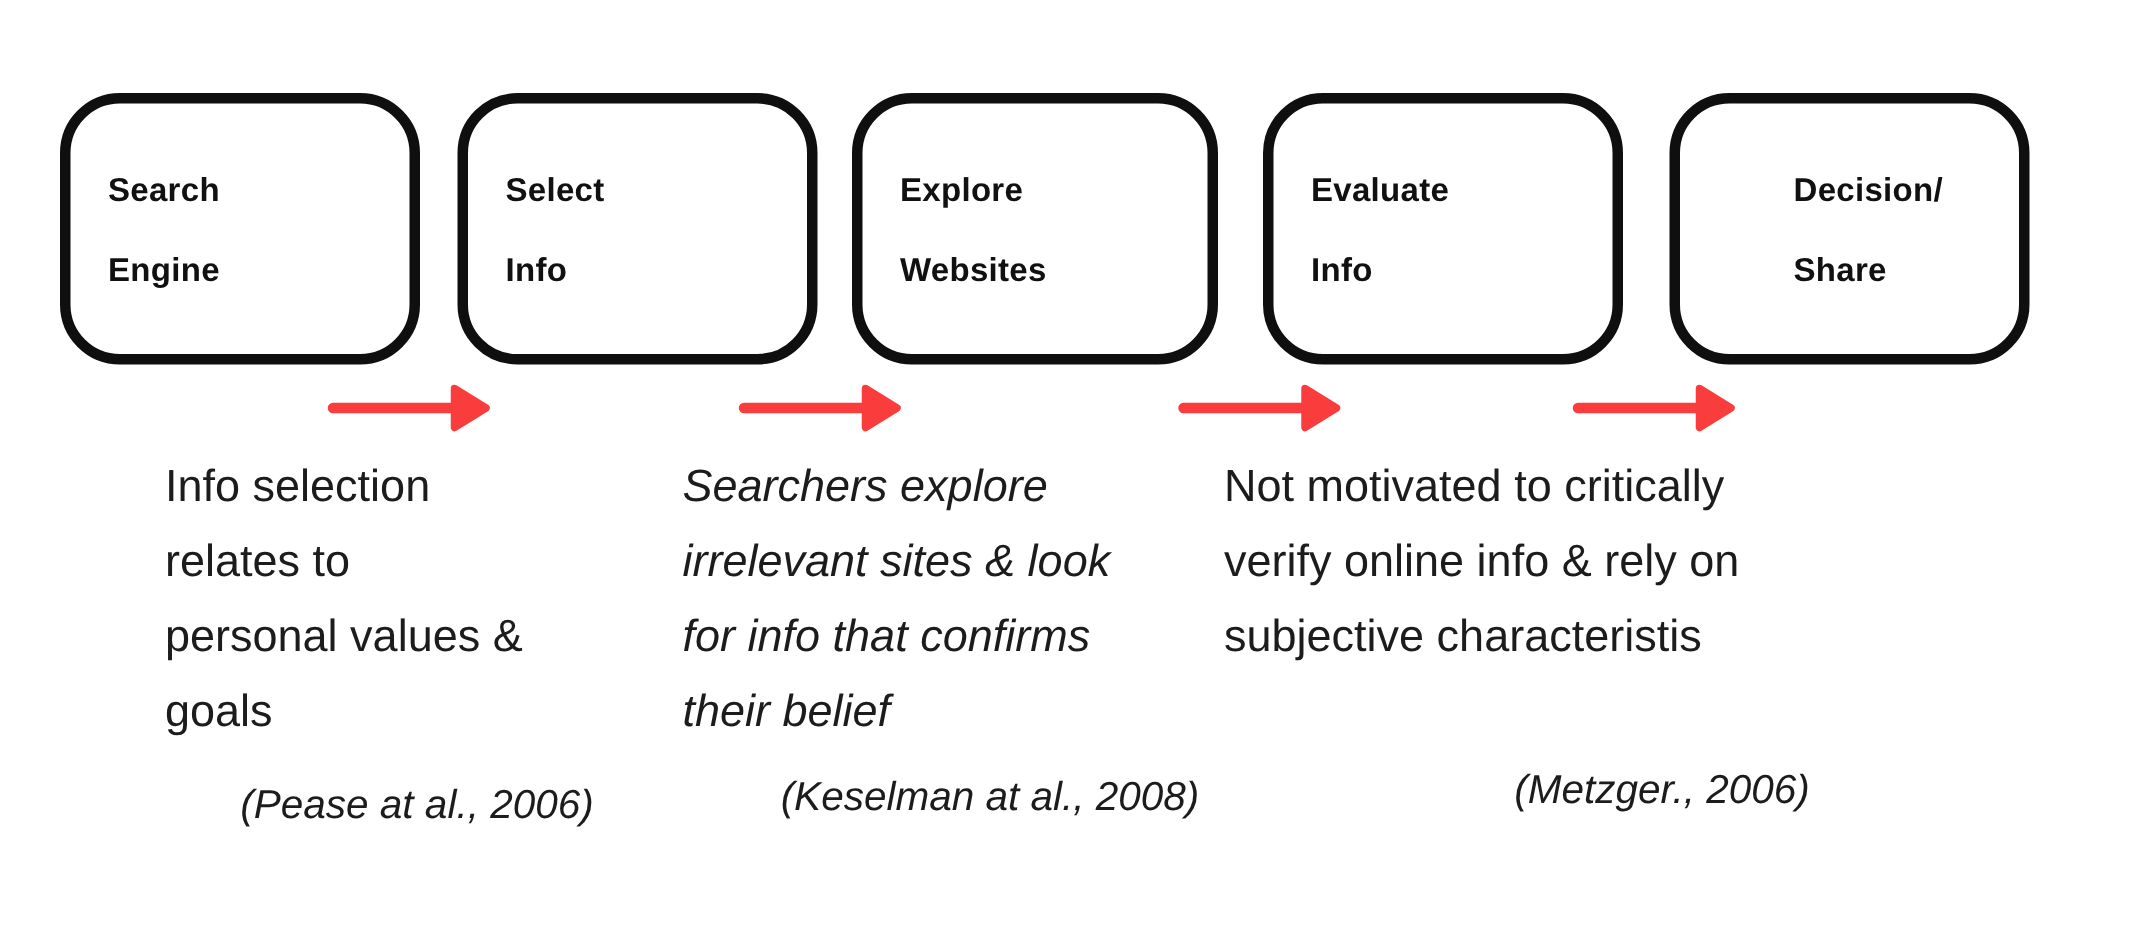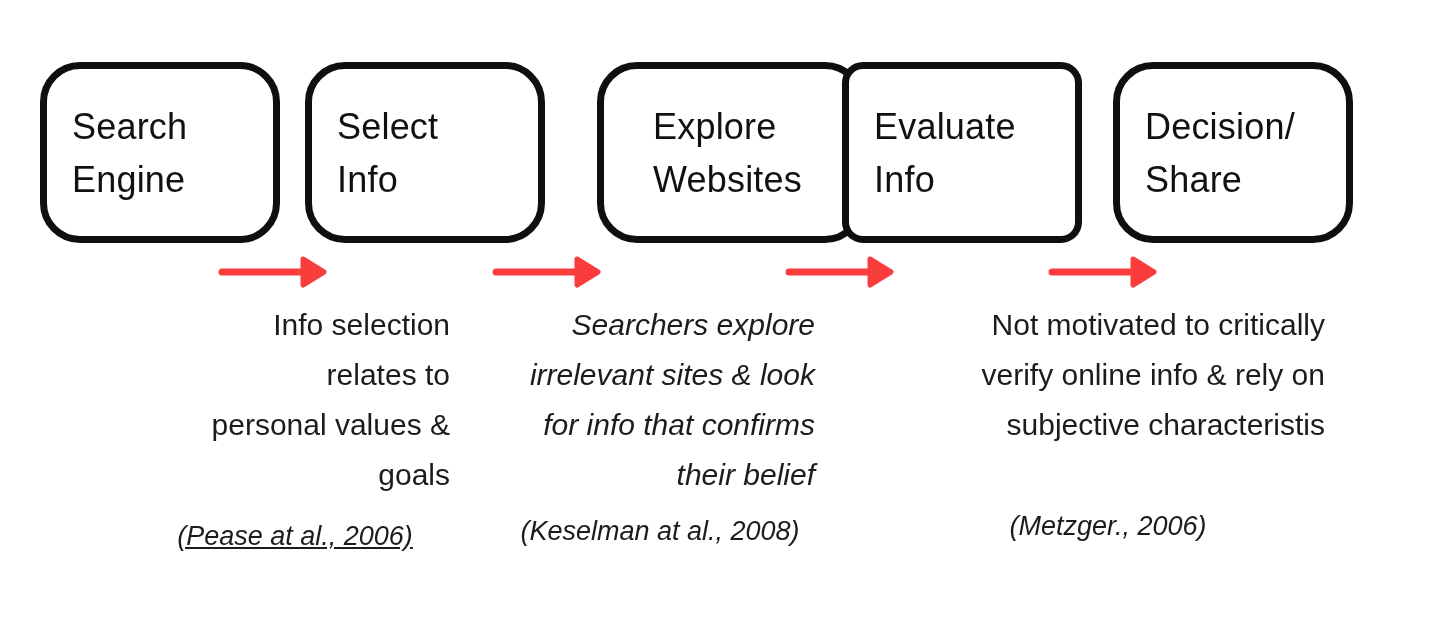--- a/index.html
+++ b/index.html
@@ -18,59 +18,59 @@
     height: 181px;
     box-sizing: border-box;
     border: 7px solid var(--box-border, #0f0f0f);
     border-radius: 40px;
     background: #ffffff;
     display: flex;
     align-items: center;
   }
   .stage-label {
     padding-left: 25px;
-    font-size: 36px;
-    font-weight: 400;
+    font-size: 22px;
+    font-weight: 700;
     line-height: 53px;
     color: var(--box-text, #111111);
     white-space: pre-line;
     letter-spacing: 0.2px;
   }
   .box-1 { left: 40px; }
   .box-2 { left: 305px; align-items: center; }
-  .box-3 { left: 597px; width: 268px; padding-left: 24px; }
-  .box-4 { left: 842px; border-radius: 21px; }
-  .box-5 { left: 1113px; }
+  .box-3 { left: 568px; width: 244px; }
+  .box-4 { left: 842px; }
+  .box-5 { left: 1113px; justify-content: center; }
   .flow-arrow { position: absolute; top: 254px; width: 112px; height: 36px; }
   .arrow-1 { left: 218px; }
   .arrow-2 { left: 492px; }
   .arrow-3 { left: 785px; }
   .arrow-4 { left: 1048px; }
   .arrow-line { stroke: var(--arrow-color, #f93c3c); stroke-width: 7; stroke-linecap: round; }
   .arrow-head { fill: var(--arrow-color, #f93c3c); stroke: var(--arrow-color, #f93c3c); stroke-width: 5; stroke-linejoin: round; }
   .annotation {
     position: absolute;
     top: 300px;
     font-size: 30px;
     line-height: 50px;
     color: var(--note-text, #1c1c1c);
-    text-align: right;
+    text-align: left;
     white-space: pre-line;
   }
   .note-1 { left: 110px; width: 340px; }
   .note-2 { left: 455px; width: 360px; font-style: italic; }
-  .note-3 { left: 860px; width: 465px; }
+  .note-3 { left: 816px; width: 465px; }
   .citation {
     position: absolute;
     font-size: 27px;
     font-style: italic;
     color: var(--note-text, #1c1c1c);
     text-align: center;
   }
-  .cite-1 { left: 125px; width: 340px; top: 521px; text-decoration: underline; }
+  .cite-1 { left: 108px; width: 340px; top: 521px; }
   .cite-2 { left: 490px; width: 340px; top: 516px; }
   .cite-3 { left: 938px; width: 340px; top: 511px; }
 </style>
 </head>
 <body>
 
 <div class="canvas">
 
   <div class="stage-box box-1">
     <div class="stage-label">Search

